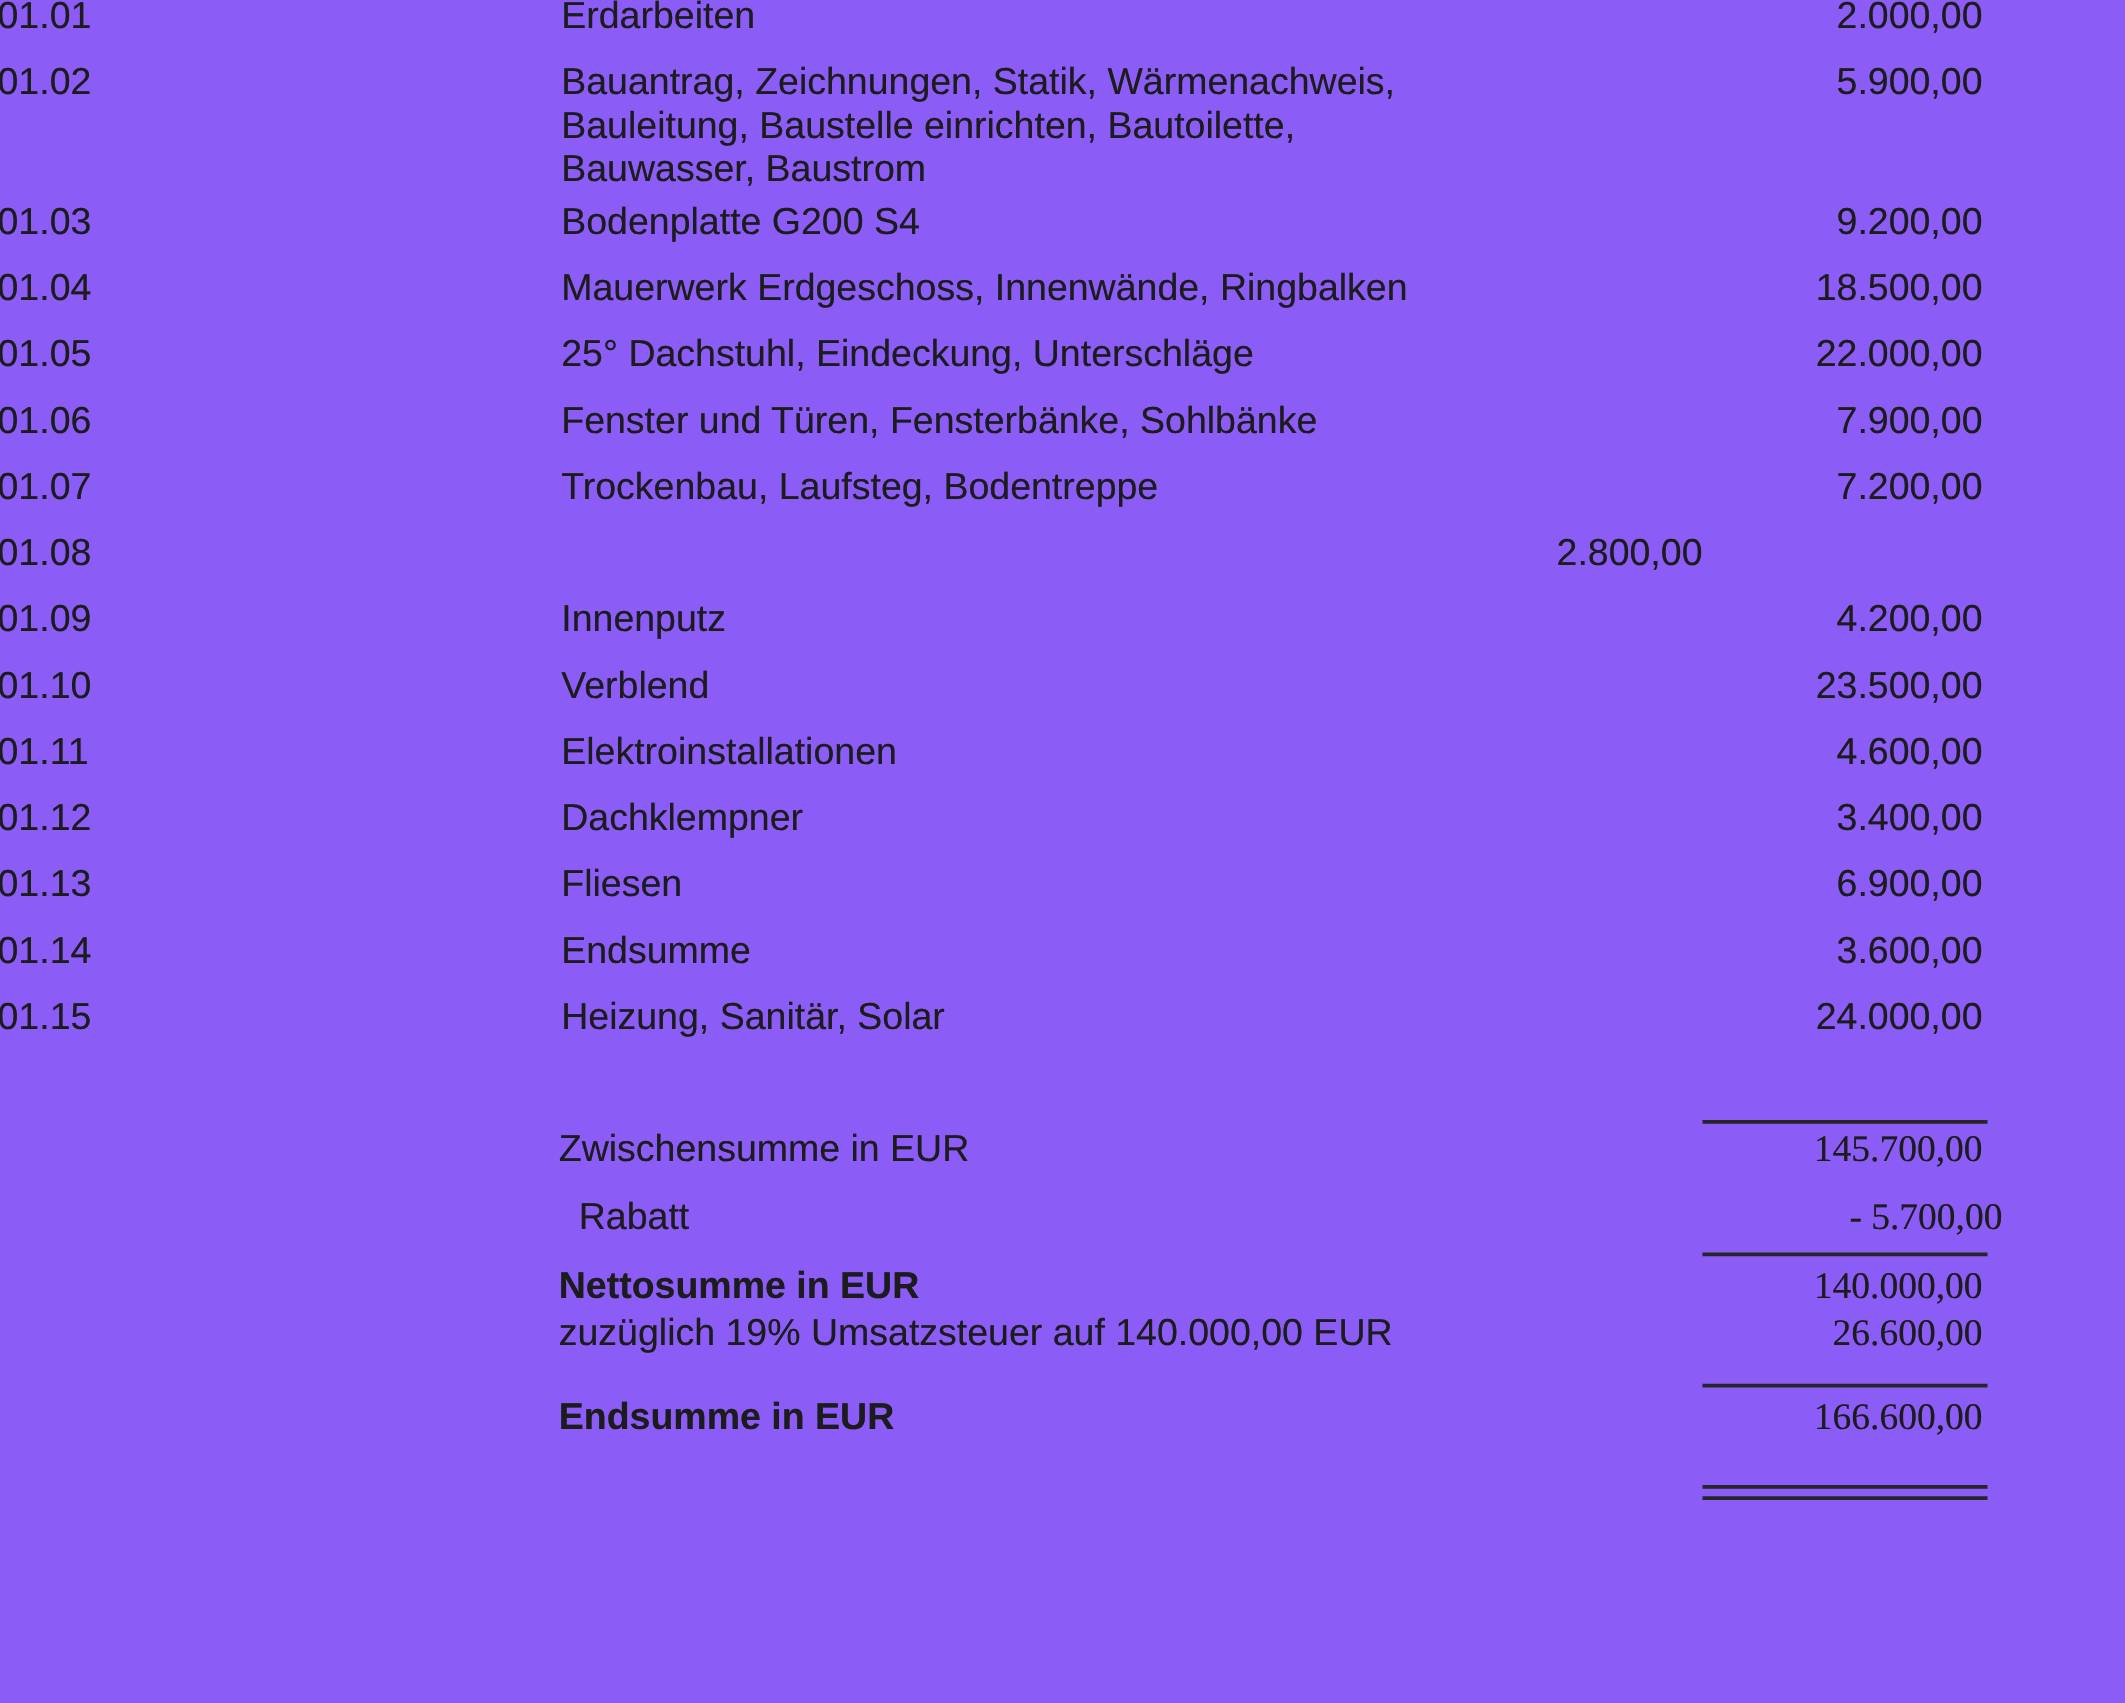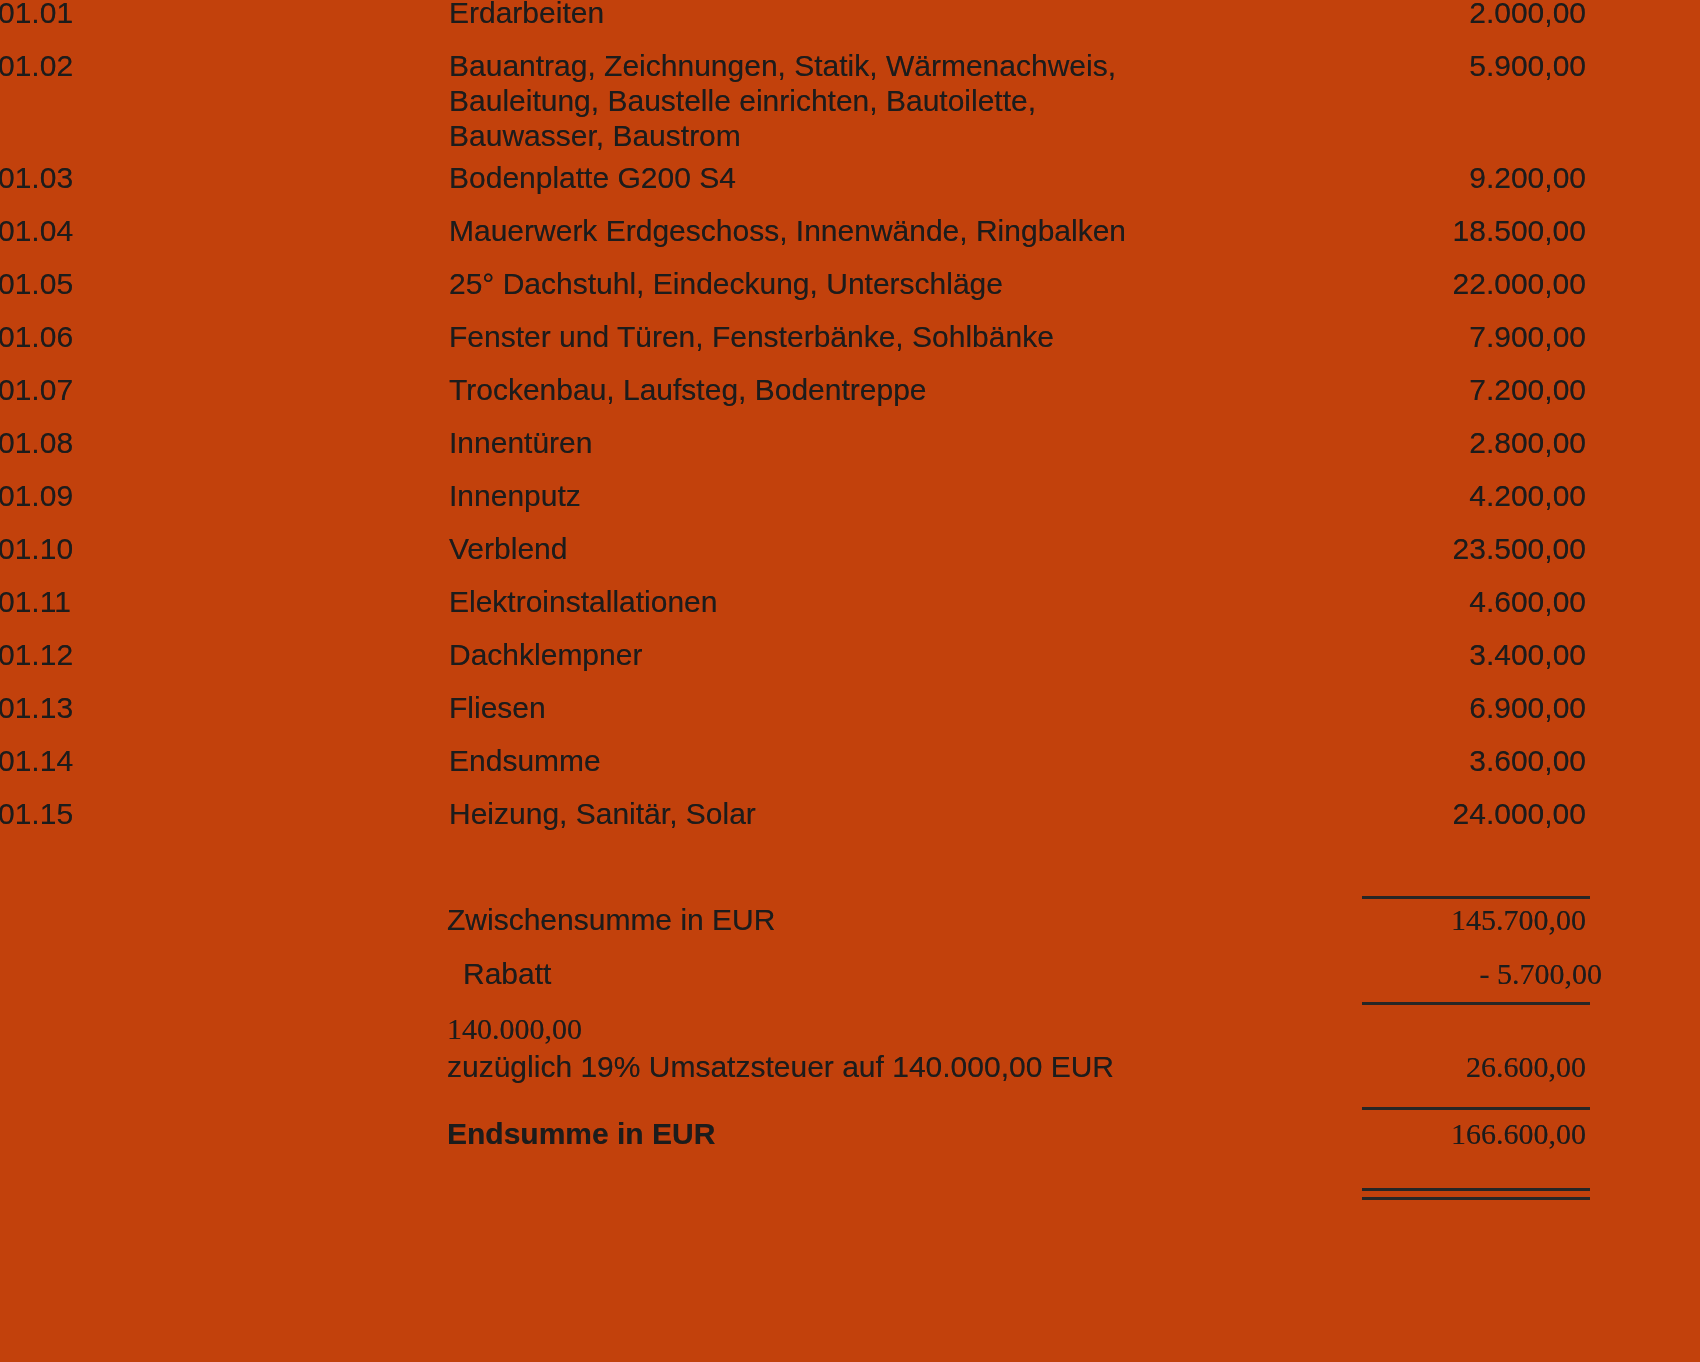--- a/index.html
+++ b/index.html
@@ -4,21 +4,21 @@
 <title>Scanned quote page</title>
 <style>
   * { margin: 0; padding: 0; box-sizing: border-box; }
   html, body { background: #ffffff; }
 
   .page {
     position: relative;
     width: 1700px;
     height: 1362px;
     overflow: hidden;
-    background: #c2410c;
+    background: #8b5cf6;
     font-family: "Liberation Sans", "DejaVu Sans", sans-serif;
     font-size: 30px;
     color: #1c1c1c;
     
     text-shadow: 0 0 0.5px rgba(20,20,20,0.55);
   }
 
   
   .items { position: absolute; top: -5px; left: 0; width: 100%; }
 
@@ -120,21 +120,20 @@
   </div>
 
   <div class="item-row">
     <span class="item-pos">01.07</span>
     <span class="item-desc">Trockenbau, Laufsteg, Bodentreppe</span>
     <span class="item-amt">7.200,00</span>
   </div>
 
   <div class="item-row">
     <span class="item-pos">01.08</span>
-    <span class="item-desc">Innentüren</span>
     <span class="item-amt">2.800,00</span>
   </div>
 
   <div class="item-row">
     <span class="item-pos">01.09</span>
     <span class="item-desc">Innenputz</span>
     <span class="item-amt">4.200,00</span>
   </div>
 
   <div class="item-row">
@@ -184,20 +183,21 @@
     </div>
 
     <div class="sum-row sum-row-2">
       <span class="sum-label">Rabatt</span>
       <span class="sum-amt">- 5.700,00</span>
     </div>
 
     <div class="sum-rule sum-rule-2"></div>
 
     <div class="sum-row sum-row-3 bold">
+      <span class="sum-label">Nettosumme in EUR</span>
       <span class="sum-amt">140.000,00</span>
     </div>
 
     <div class="sum-row sum-row-4">
       <span class="sum-label">zuzüglich 19% Umsatzsteuer auf 140.000,00 EUR</span>
       <span class="sum-amt">26.600,00</span>
     </div>
 
     <div class="sum-rule sum-rule-3"></div>
 

